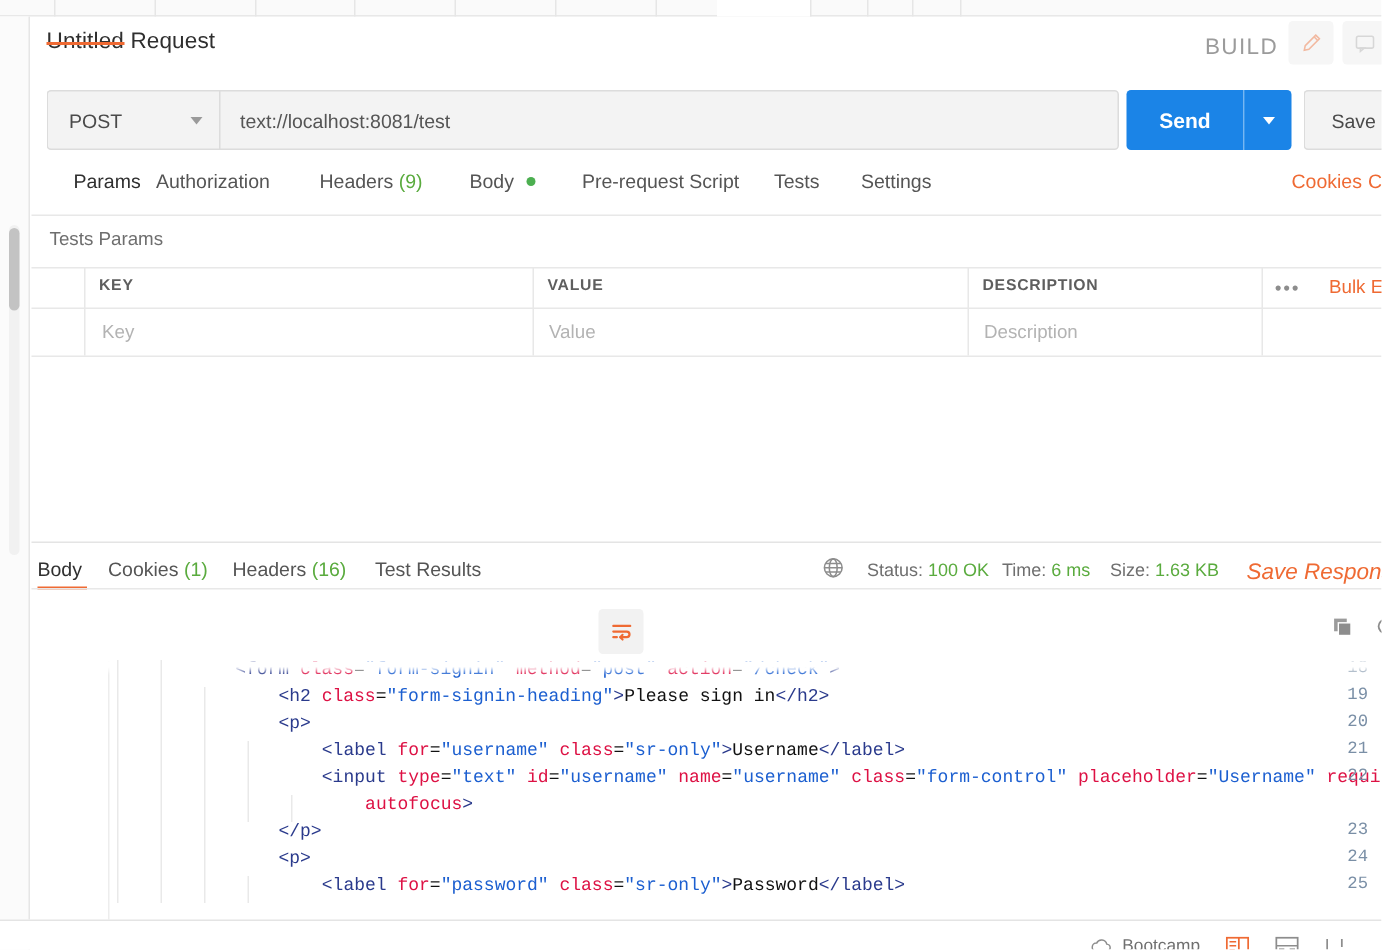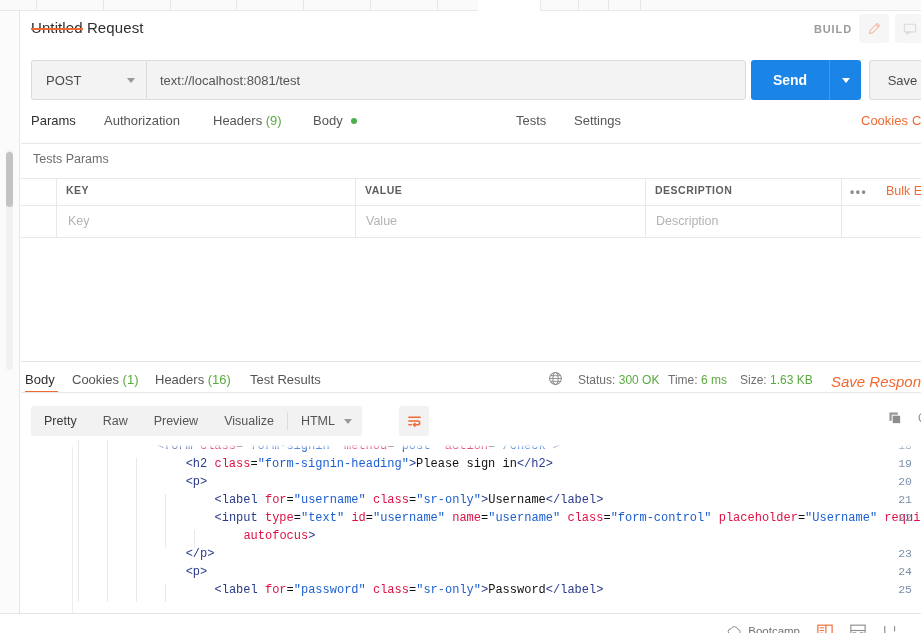--- a/index.html
+++ b/index.html
@@ -39,21 +39,21 @@
     background: #c3c3c3; border-radius: 4px;
   }
 
   
   .req-title {
     position: absolute; left: 31px; top: 19px;
     font-size: 15px; color: #2f2f2f; letter-spacing: .1px;
   }
   .build-label {
     position: absolute; right: 69px; top: 23px;
-    font-size: 11px; letter-spacing: .9px; color: #9b9b9b; font-weight: bold;
+    font-size: 15px; letter-spacing: .9px; color: #9b9b9b; font-weight: normal;
   }
   .icon-btn {
     position: absolute; top: 14px; width: 30px; height: 29px;
     background: #f6f6f6; border-radius: 3px;
     display: flex; align-items: center; justify-content: center;
   }
   .icon-btn.pencil { right: 32px; }
   .icon-btn.comment { right: -4px; }
 
   
@@ -301,33 +301,36 @@
     <div class="url-input" title="Enter request URL">text://localhost:8081/test</div>
     <div class="send-btn">Send</div>
     <div class="send-caret-btn">
       <span class="caret-dn"></span>
     </div>
     <div class="save-btn">Save</div>
 
   </div>
 
   <div class="req-tabs">
-    <div class="rtab active" style="left:10px">
+    <div class="rtab active" style="left:28px">
       <span>Params</span>
     </div>
     <div class="rtab" style="left:83px">
       <span>Authorization</span>
     </div>
     <div class="rtab" style="left:192px">
       <span>Headers</span>
       <span class="count">(9)</span>
     </div>
     <div class="rtab" style="left:292px">
       <span>Body</span>
       <span class="green-dot"></span>
+    </div>
+    <div class="rtab" style="left:367px">
+      <span>Pre-request Script</span>
     </div>
     <div class="rtab" style="left:495px">
       <span>Tests</span>
     </div>
     <div class="rtab" style="left:553px">
       <span>Settings</span>
     </div>
   </div>
   <div class="rtab-underline"></div>
   <div class="link-orange" style="left:861px">Cookies</div>
@@ -372,44 +375,33 @@
 
   <div class="globe-ico">
     <svg width="15" height="15" viewBox="0 0 16 16">
       <circle cx="8" cy="8" r="6.3" fill="none" stroke="#8d8d8d" stroke-width="1.1"></circle>
       <ellipse cx="8" cy="8" rx="2.8" ry="6.3" fill="none" stroke="#8d8d8d" stroke-width="1.1"></ellipse>
       <path d="M1.7 8h12.6M2.6 5h10.8M2.6 11h10.8" stroke="#8d8d8d" stroke-width="1"></path>
     </svg>
   </div>
   <div class="resp-meta" style="left:578px">
     <span>Status:</span>
-    <span class="val">300 OK</span>
+    <span class="val">100 OK</span>
   </div>
   <div class="resp-meta" style="left:668px">
     <span>Time:</span>
     <span class="val">6 ms</span>
   </div>
   <div class="resp-meta" style="left:740px">
     <span>Size:</span>
     <span class="val">1.63 KB</span>
   </div>
   <div class="save-response">Save Response</div>
   <div class="resp-tabs-rule"></div>
 
-  <div class="fmt-group">
-    <div class="fmt-btn active">Pretty</div>
-    <div class="fmt-btn">Raw</div>
-    <div class="fmt-btn">Preview</div>
-    <div class="fmt-btn">Visualize</div>
-    <div class="fmt-sep"></div>
-    <div class="lang-sel">
-      <span>HTML</span>
-      <span class="caret-dn"></span>
-    </div>
-  </div>
   <div class="wrap-btn">
     <svg width="15" height="15" viewBox="0 0 16 16">
       <path d="M2 3.5h12M2 7.5h9.5a2 2 0 0 1 0 4H7M2 11.5h2.5" stroke="#ef6a33" stroke-width="1.6" fill="none" stroke-linecap="round"></path>
       <path d="M8.6 9.8L6.9 11.5l1.7 1.7" stroke="#ef6a33" stroke-width="1.5" fill="none" stroke-linecap="round" stroke-linejoin="round"></path>
     </svg>
   </div>
   <div class="resp-actions" style="left:888px">
     <span>
       <svg width="15" height="15" viewBox="0 0 16 16">
         <rect x="1.5" y="1.5" width="9" height="9" fill="#9b9b9b"></rect>

